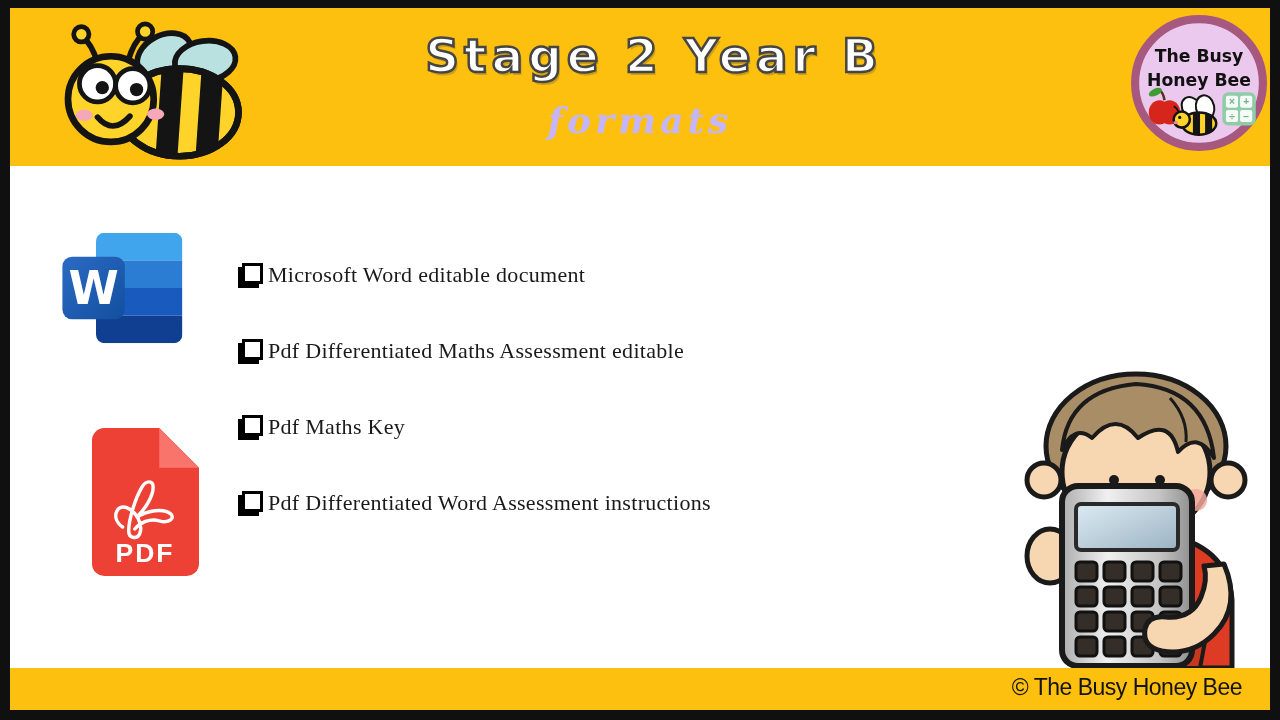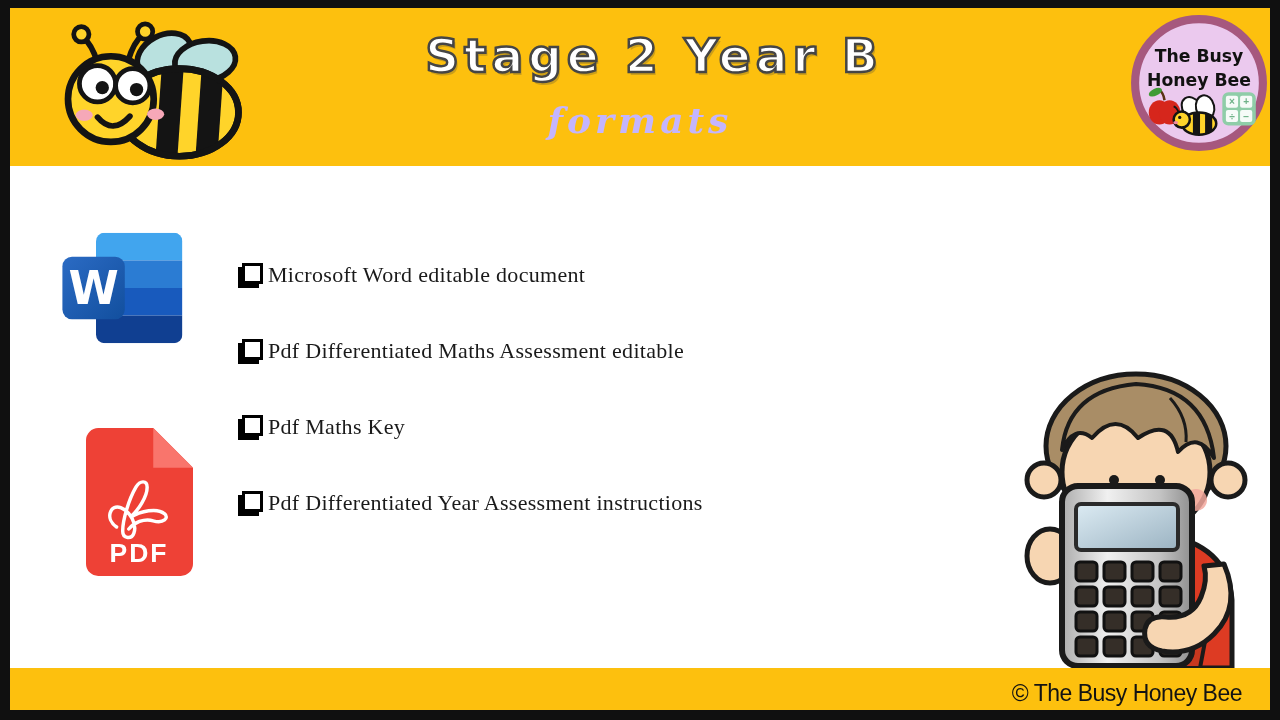--- a/index.html
+++ b/index.html
@@ -38,21 +38,21 @@
     text-align:center; z-index:2;
     font-family:"DejaVu Serif", serif;
     font-style:italic; font-weight:bold;
     font-size:36px; letter-spacing:4px; color:#c4b5fd;margin-top:7px;
   }
 
   .bee-wrap   { position:absolute; left:48px;  top:18px;  width:200px; height:145px; z-index:3; }
   .logo-wrap  { position:absolute; left:1128px; top:12px; width:142px; height:142px; z-index:3; }
 
   .word-wrap  { position:absolute; left:60px; top:228px; width:132px; height:120px; z-index:2; }
-  .pdf-wrap   { position:absolute; left:86px; top:428px; width:107px; height:148px; z-index:2; }
+  .pdf-wrap   { position:absolute; left:92px; top:428px; width:107px; height:148px; z-index:2; }
 
   .checklist {
     position:absolute; left:238px; top:260px; z-index:2;
     list-style:none;
   }
   .checklist li {
     display:flex; align-items:center; height:30px; margin-bottom:46px;
     white-space:nowrap;
   }
   .cb {
@@ -64,21 +64,20 @@
     font-size:22px; color:#1a1a1a; letter-spacing:0.3px;
     font-family:Liberation Serif, serif;
   }
 
   .boy-wrap { position:absolute; left:1020px; top:368px; width:230px; height:300px; z-index:4; }
 
   .copyright {
     position:absolute; top:674px; right:38px; z-index:7;
     font-size:23px; color:#131313; letter-spacing:-0.5px;
     font-family:"Liberation Sans", sans-serif;
-    margin-top:6px;
   }
 </style>
 </head>
 <body>
 
 <div class="frame">
 
   <div class="band-top"></div>
   <div class="content"></div>
   <div class="band-bottom"></div>
@@ -200,21 +199,21 @@
     <li>
       <span class="cb"></span>
       <span class="item-label">Pdf Differentiated Maths Assessment editable</span>
     </li>
     <li>
       <span class="cb"></span>
       <span class="item-label">Pdf Maths Key</span>
     </li>
     <li>
       <span class="cb"></span>
-      <span class="item-label">Pdf Differentiated Year Assessment instructions</span>
+      <span class="item-label">Pdf Differentiated Word Assessment instructions</span>
     </li>
   </ul>
 
   <div class="boy-wrap">
     <svg viewBox="0 0 230 300" width="230" height="300">
       <defs>
         <linearGradient id="calcGrad" x1="0" y1="0" x2="1" y2="0">
           <stop offset="0" stop-color="#ADADAD"></stop>
             <stop offset="0.35" stop-color="#F0F0F0"></stop>
           <stop offset="0.75" stop-color="#C4C4C4"></stop>

